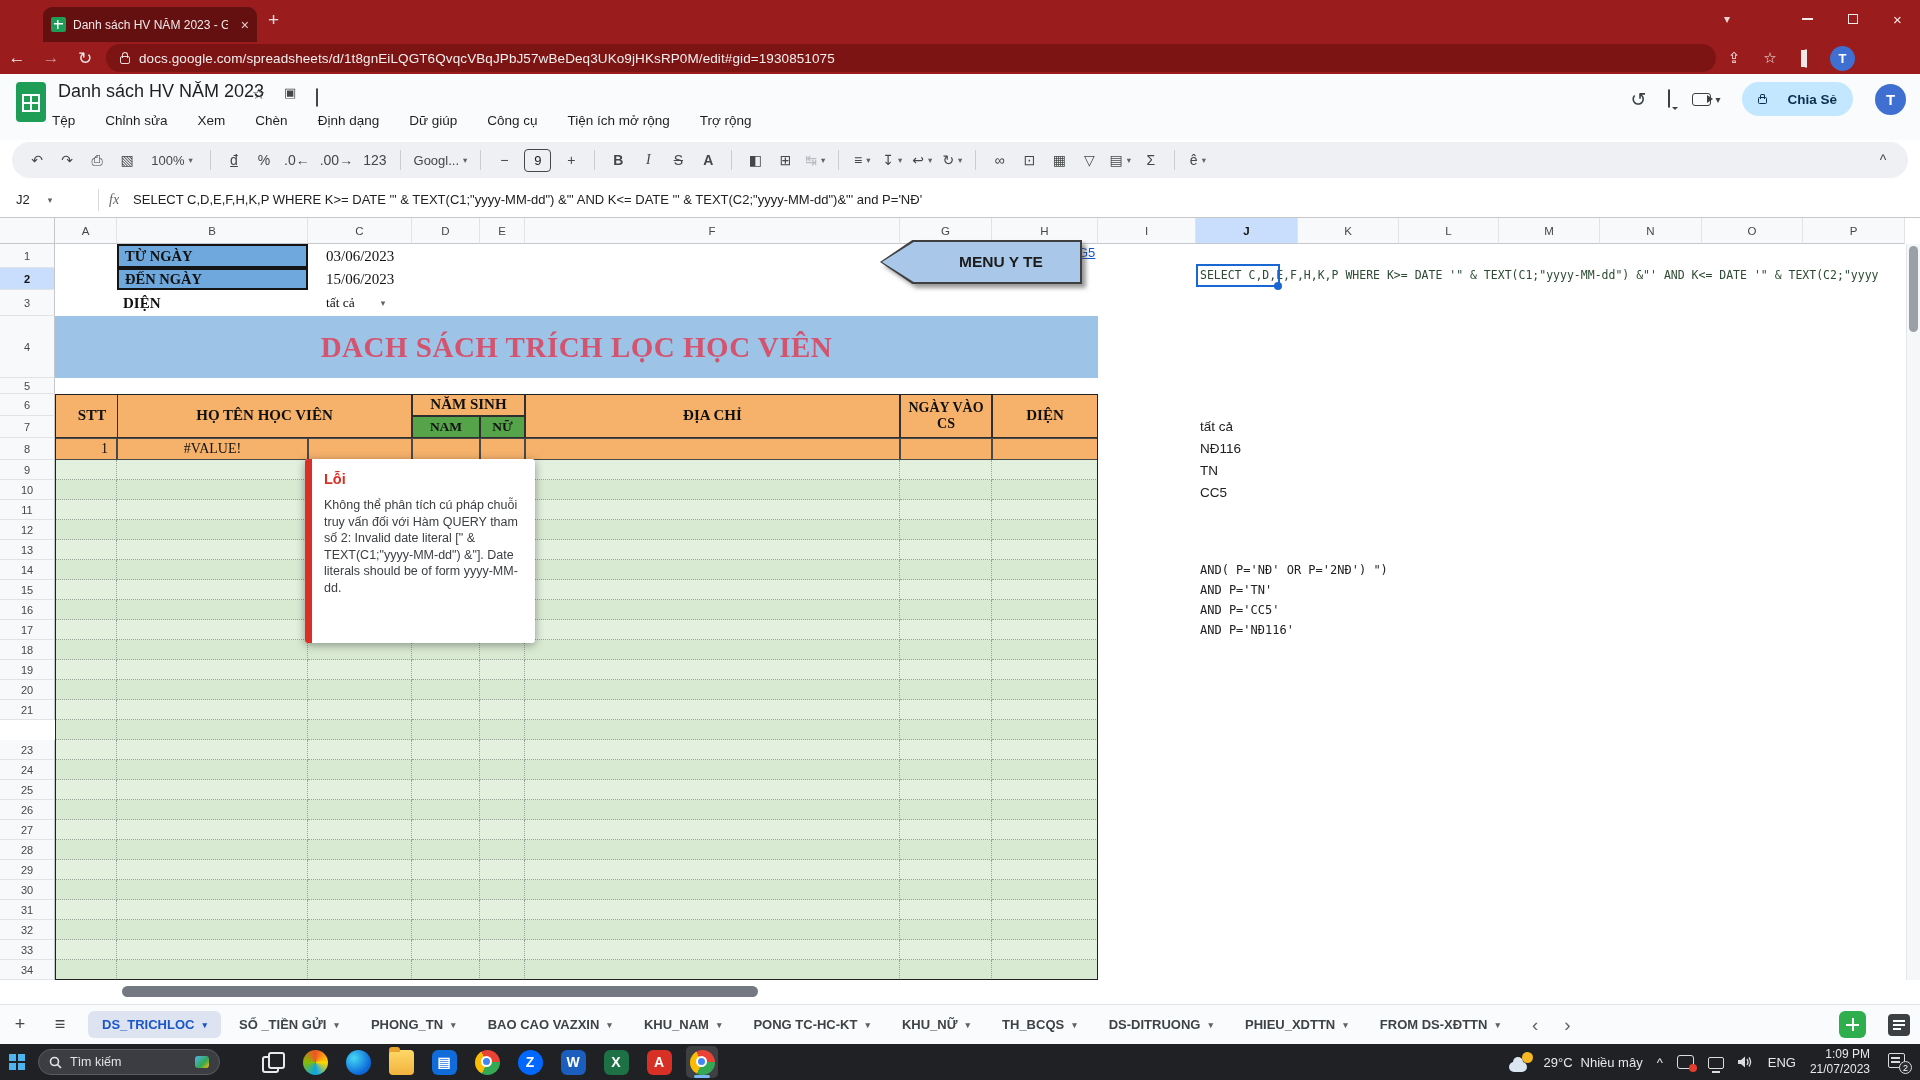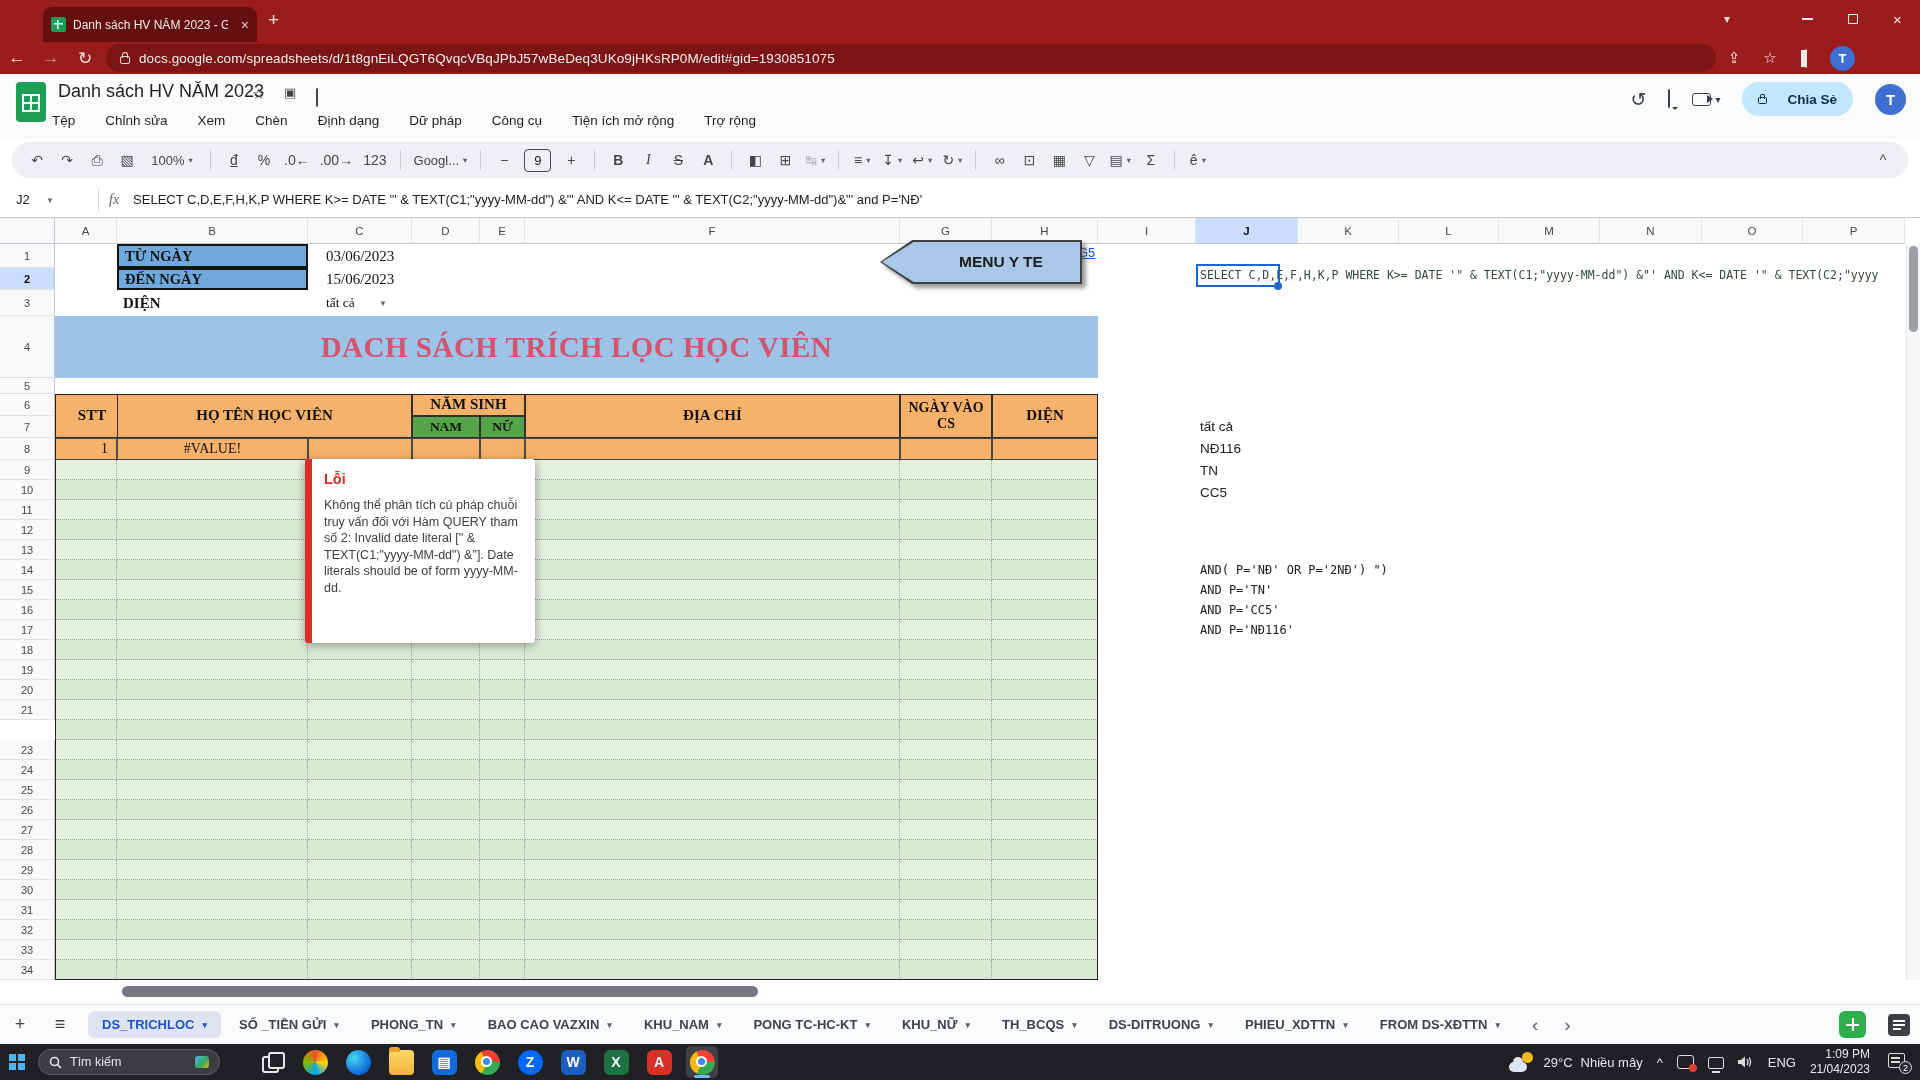--- a/index.html
+++ b/index.html
@@ -247,21 +247,21 @@
     <div id="doctitle">Danh sách HV NĂM 2023</div>
     <span class="hdrmini" style="left:252px">☆</span>
     <span class="hdrmini" style="left:284px;font-size:13px">▣</span>
     <span class="hdrmini" style="left:316px"><span class="cloudico"></span></span>
     <div id="menubar">
         <span class="menu-item">Tệp</span>
         <span class="menu-item">Chỉnh sửa</span>
         <span class="menu-item">Xem</span>
         <span class="menu-item">Chèn</span>
         <span class="menu-item">Định dạng</span>
-        <span class="menu-item">Dữ pháp</span>
+        <span class="menu-item">Dữ giúp</span>
         <span class="menu-item">Công cụ</span>
         <span class="menu-item">Tiện ích mở rộng</span>
         <span class="menu-item">Trợ rộng</span>
       </div>
     <div id="hdr-right">
       <span class="hico">↺</span>
       <span><span class="bubble"></span></span>
       <span style="display:flex;align-items:center">
           <span class="cam"></span>
           <span class="caret-s">▾</span>
@@ -892,21 +892,21 @@
           <span class="dot"></span>
         </span>
       <span class="netic"></span>
       <svg width="16" height="14" viewBox="0 0 16 14">
           <polygon points="0,5 3,5 7,1.5 7,12.5 3,9 0,9" fill="#dcdcdc"></polygon>
           <path d="M9 4 q2 3 0 6 M11 2.5 q3.2 4.5 0 9" stroke="#dcdcdc" stroke-width="1.3" fill="none"></path>
         </svg>
       <span class="wtext">ENG</span>
       <span id="clock">
         <span>1:09 PM</span><br>
-        <span>21/04/2023</span>
+        <span>21/07/2023</span>
       </span>
       <span id="notif">
         <span class="notifico"></span>
         <span class="nbadge">2</span>
       </span>
     </div>
   </div>
 </div>
 
 </body></html>

